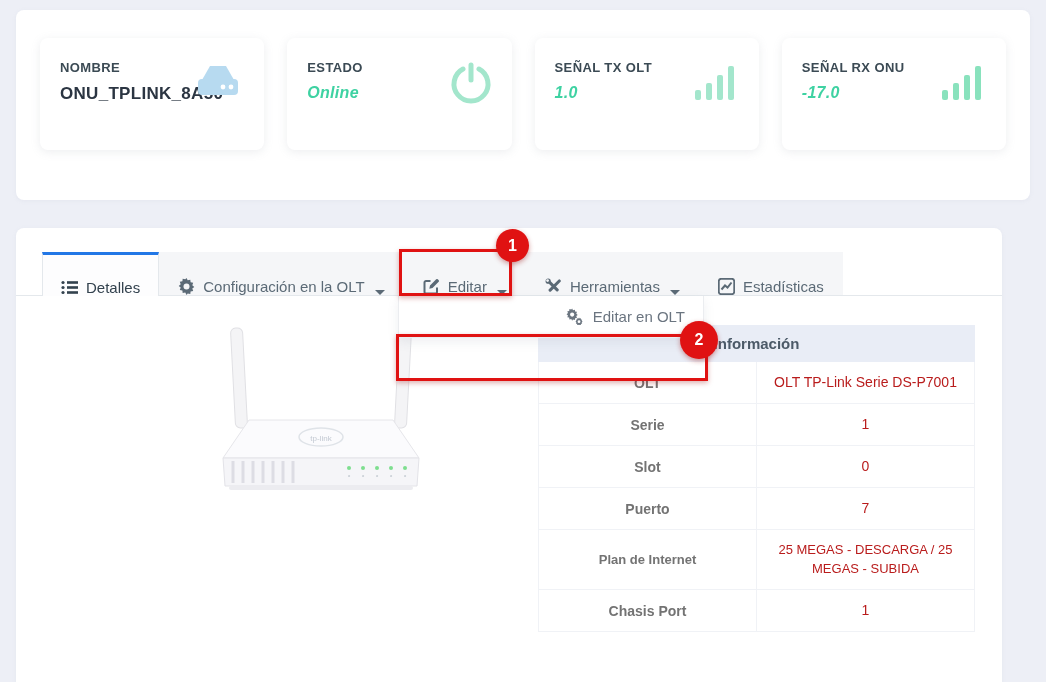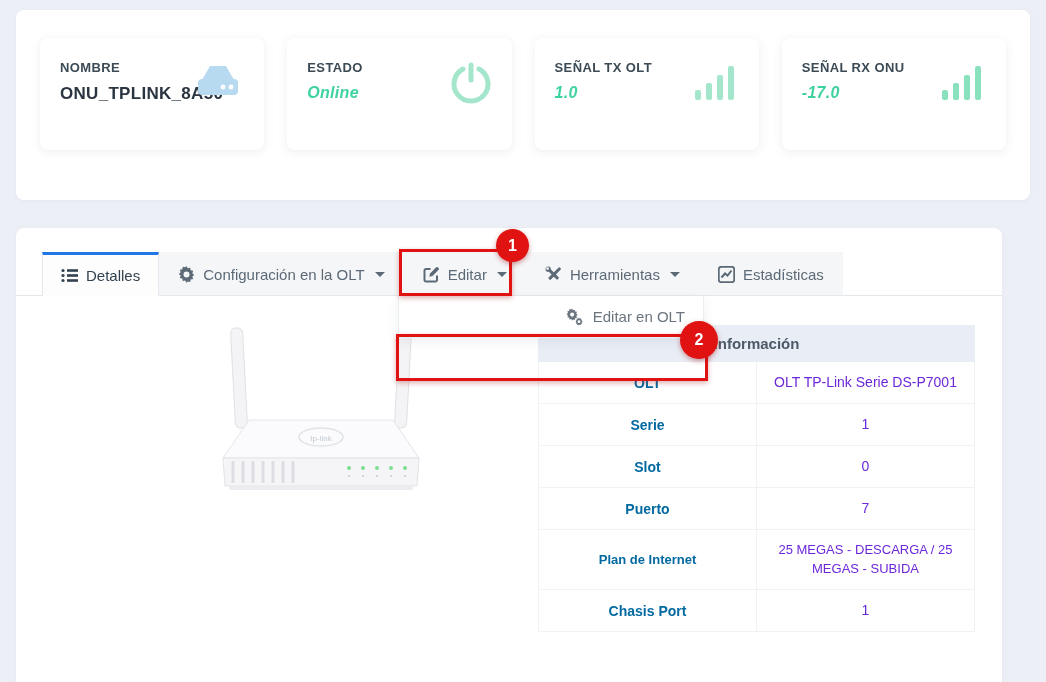--- a/index.html
+++ b/index.html
@@ -32,21 +32,21 @@
   .card-value.green { color:#3ed2a2; font-size:16px;font-style:italic; }
   .card-icon { position:absolute; right:20px; top:24px; }
 
   
   .tab-strip {
     position:absolute; left:0; right:0; top:24px; height:44px;
     padding-left:26px; display:flex; align-items:stretch;
     border-bottom:1px solid #e4e8ec;
   }
   .tab {
-    display:flex; align-items:center; gap:8px;
+    display:flex; align-items:flex-end; gap:8px;
     padding:0 18px; font-size:15px; color:#5b6a76;
     background:#f5f6f8; border:1px solid transparent; border-bottom:none;
     cursor:pointer; white-space:nowrap;
   }
   .tab.active {
     background:#fdfdfe; color:#33424e;
     border-color:#e4e8ec; border-top:3px solid #2277e6;
     margin-bottom:-1px;
   }
   .caret {
@@ -96,23 +96,23 @@
     border-collapse:collapse; table-layout:fixed;
   }
   .info-table th, .info-table td {
     border:1px solid #f0f2f6; text-align:center; vertical-align:middle;
   }
   .info-table thead th {
     background:#e9edf6; border-color:#e9edf6;
     height:36px; font-size:15px; font-weight:bold; color:#4c5a68;
   }
   .info-table td.lbl {
-    width:160px; height:42px; font-size:14px; font-weight:bold; color:#0369a1;
-  }
-  .info-table td.val { font-size:14px; color:#6d28d9; padding:0 14px; line-height:1.45; }
+    width:160px; height:42px; font-size:14px; font-weight:bold; color:#737373;
+  }
+  .info-table td.val { font-size:14px; color:#b91c1c; padding:0 14px; line-height:1.45; }
   .info-table tr.tall td { height:60px; font-size:13px; }
 </style>
 </head>
 <body>
 
 <div class="panel panel-top">
   <div class="cards">
 
     <div class="card">
       <div class="card-label">NOMBRE</div>

